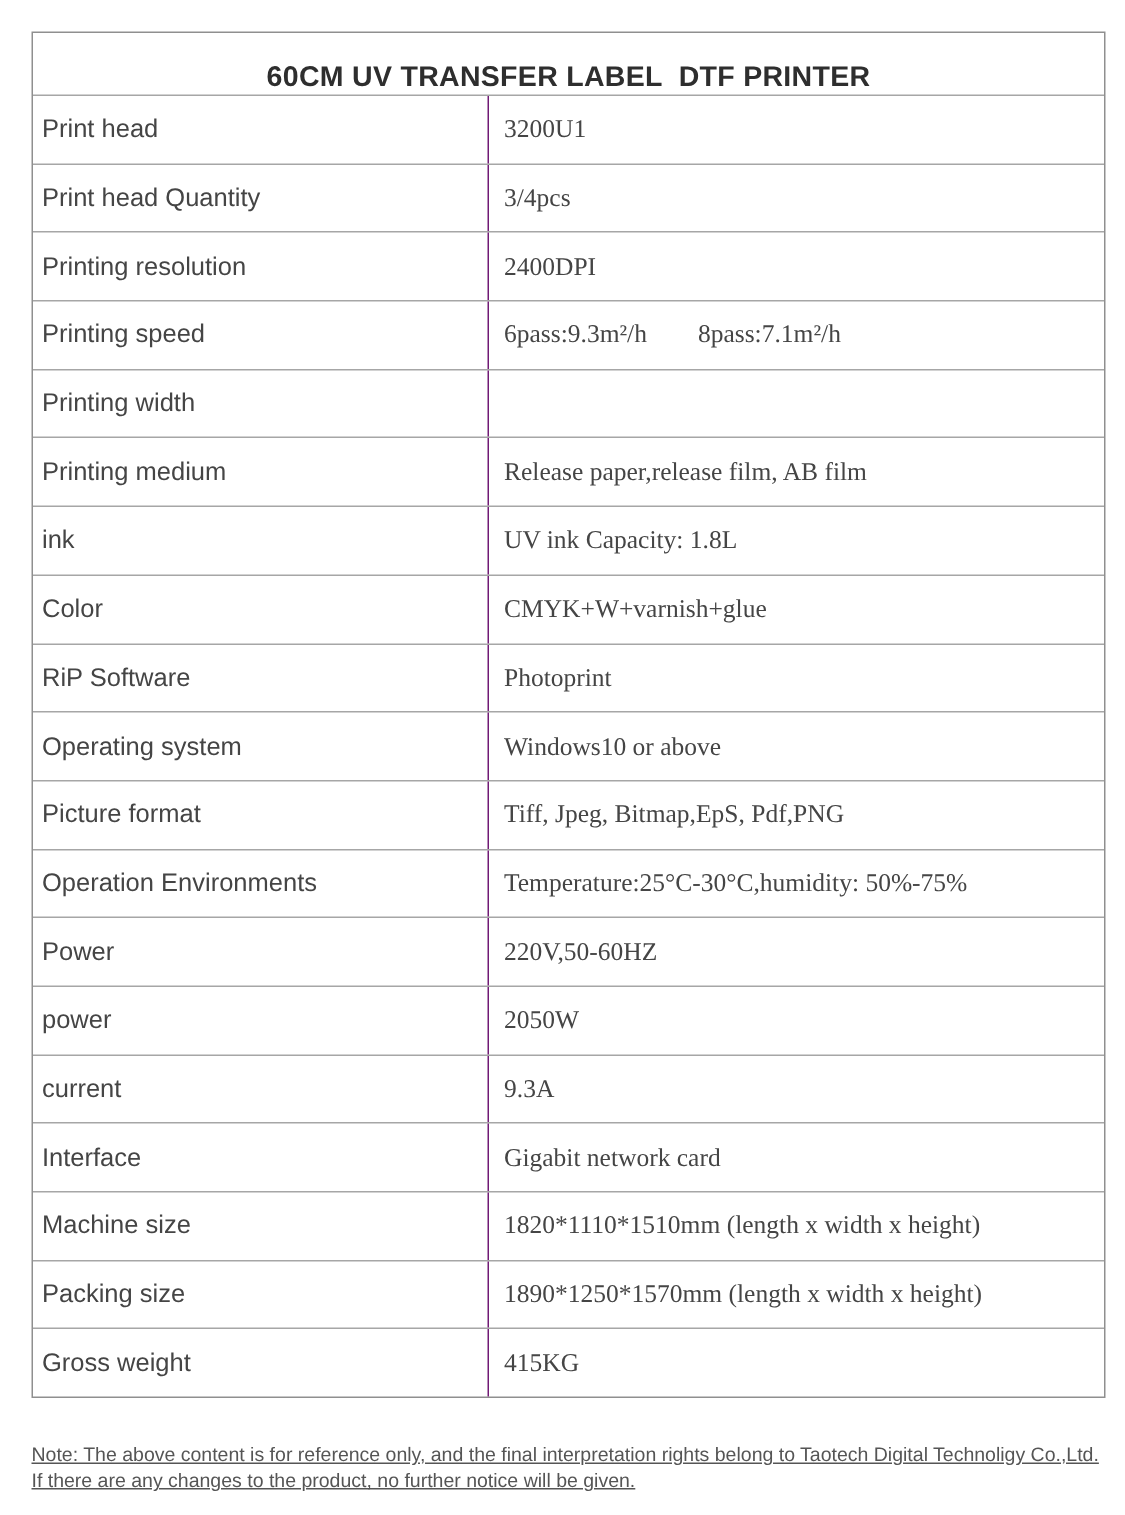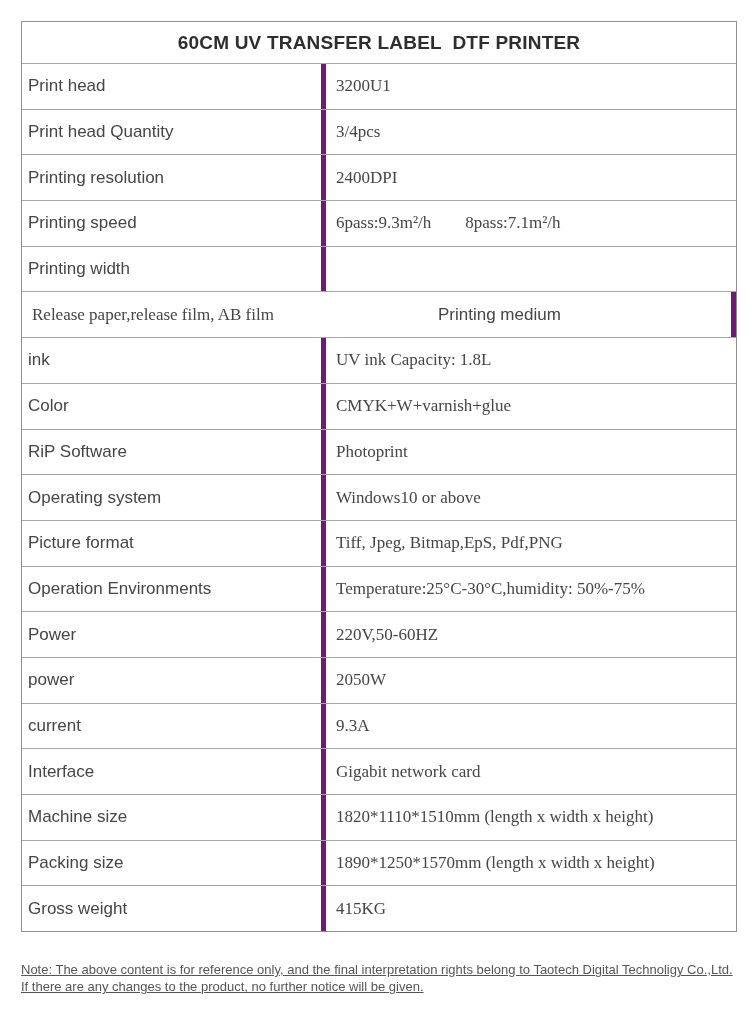--- a/index.html
+++ b/index.html
@@ -20,21 +20,21 @@
     left: 21px;
     top: 21px;
     width: 716px;
     border: 1px solid #8f8f8f;
     background: #ffffff;
     box-sizing: border-box;
   }
   .title-row {
     height: 41px;
     display: flex;
-    align-items: center;
+    align-items: flex-end;
     justify-content: center;
     font-size: 19px;
     font-weight: bold;
     color: #2e2e2e;
     white-space: pre;
     letter-spacing: 0.2px;
   }
   .row {
     display: flex;
     height: 44.7px;
@@ -46,21 +46,21 @@
     align-items: center;
     font-size: 17px;
     color: #454545;
     white-space: pre;
     overflow: hidden;
     box-sizing: border-box;
   }
   .cell.label {
     width: 304px;
     padding-left: 6px;
-    border-right: 5px solid #701a75;
+    border-right: 1px solid #701a75;
     flex: none;
   }
   .cell.value {
     flex: 1;
     padding-left: 10px;
     padding-right: 2px;
     font-family: Liberation Serif, serif;
   }
   .note {
     position: absolute;
@@ -101,22 +101,22 @@
   <div class="row">
     <div class="cell label">Printing speed</div>
     <div class="cell value">6pass:9.3m²/h        8pass:7.1m²/h</div>
   </div>
 
   <div class="row">
     <div class="cell label">Printing width</div>
   </div>
 
   <div class="row">
+    <div class="cell label">Printing medium</div>
     <div class="cell value">Release paper,release film, AB film</div>
-    <div class="cell label">Printing medium</div>
   </div>
 
   <div class="row">
     <div class="cell label">ink</div>
     <div class="cell value">UV ink Capacity: 1.8L</div>
   </div>
 
   <div class="row">
     <div class="cell label">Color</div>
     <div class="cell value">CMYK+W+varnish+glue</div>

